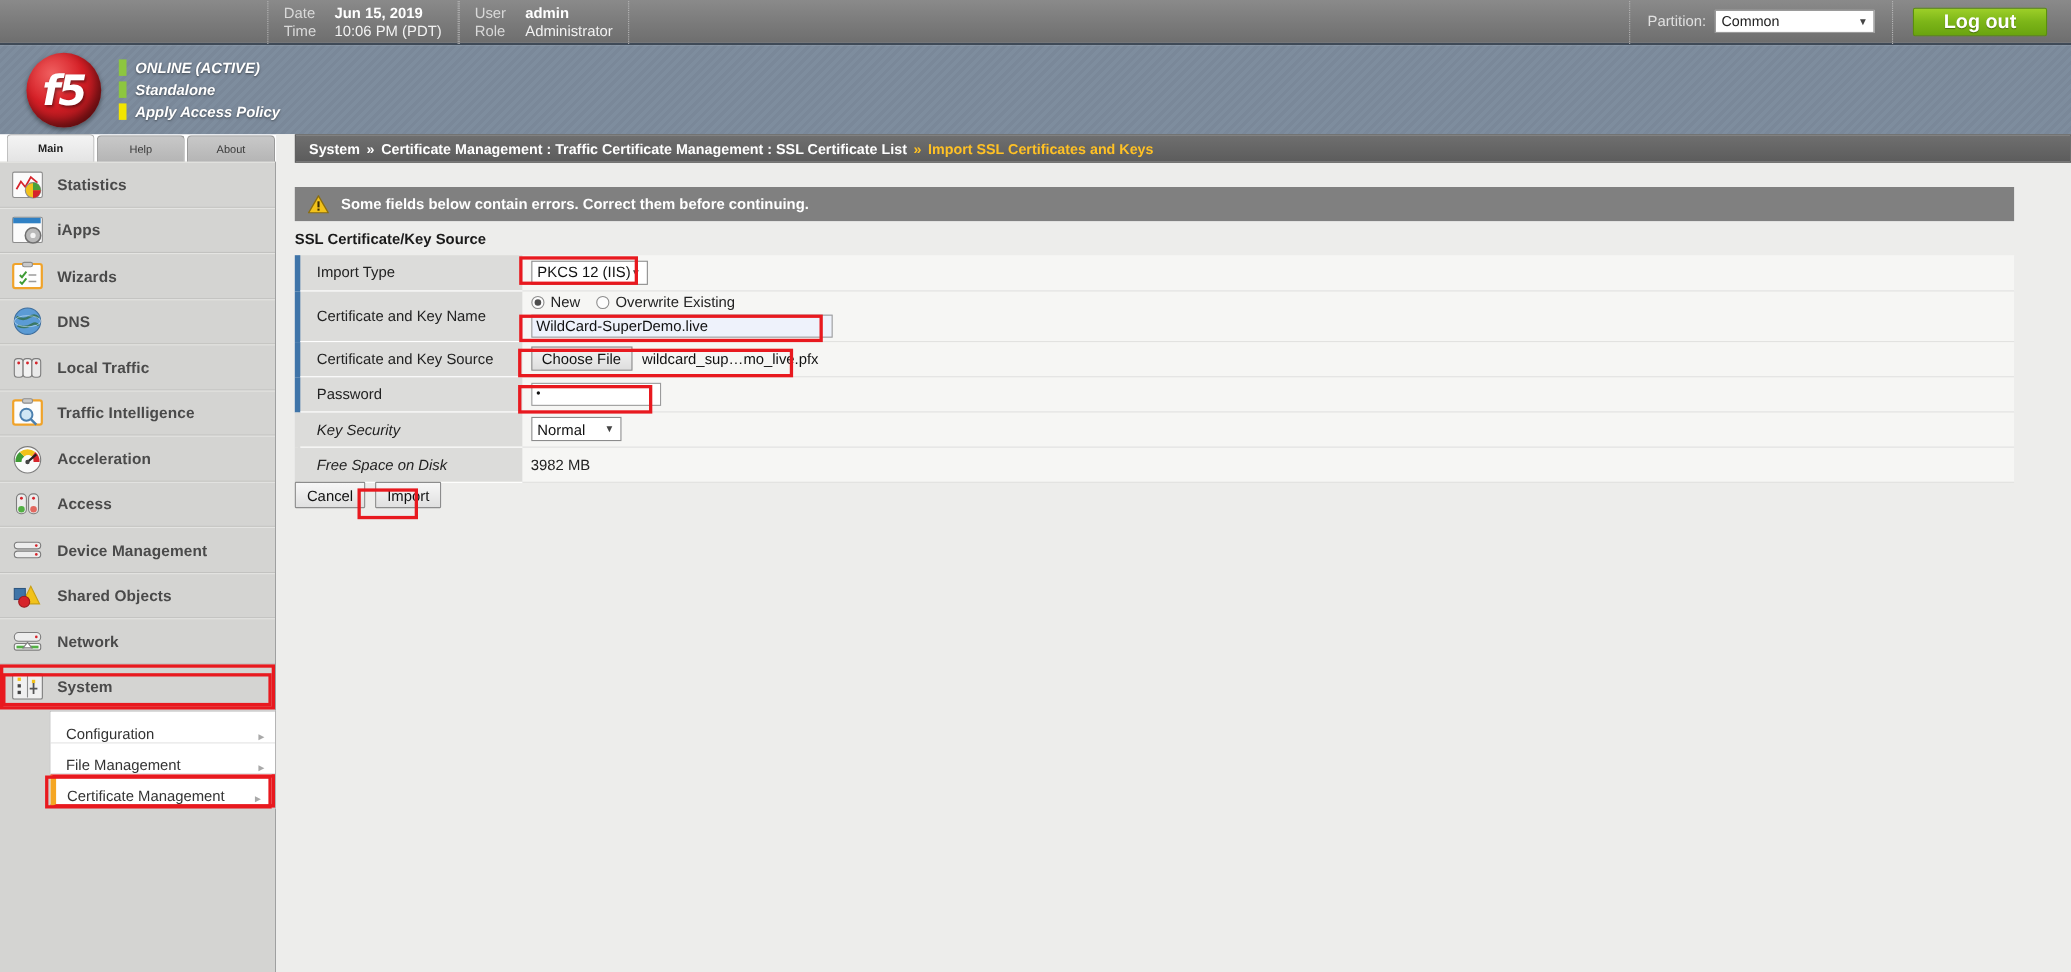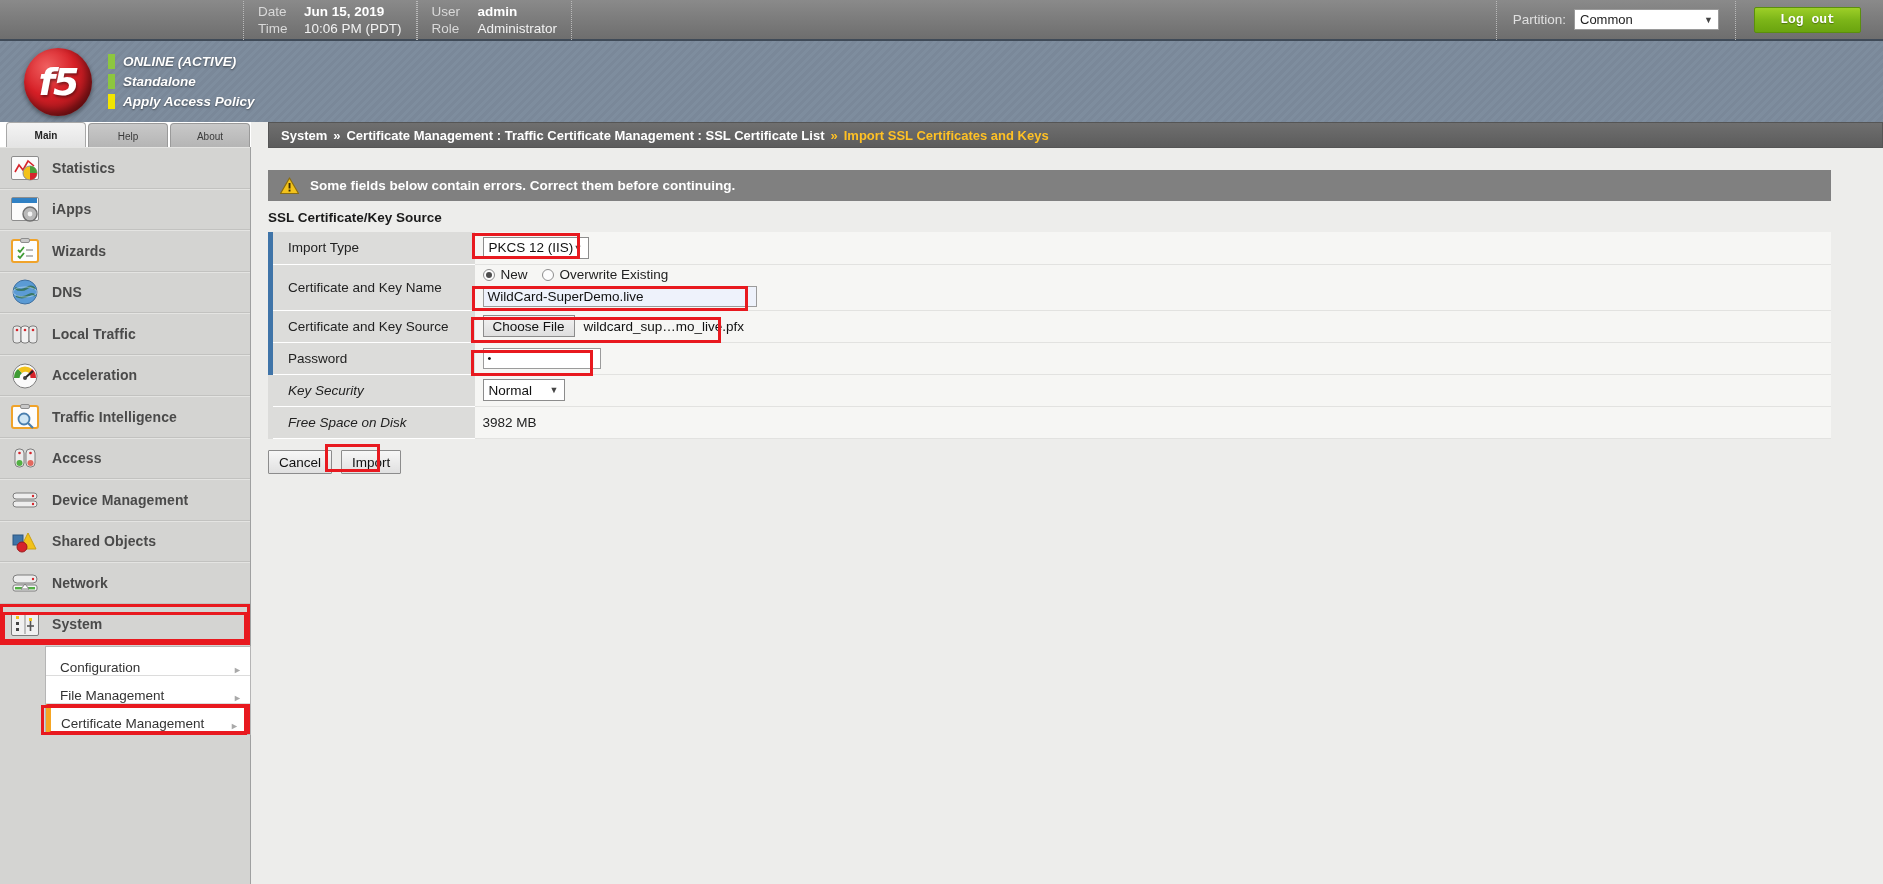--- a/index.html
+++ b/index.html
@@ -41,29 +41,28 @@
   .partition-label { color: #e0e0e0; font-size: 13.5px; margin-right: 8px; }
   .partition-select {
     width: 145px; height: 21px; background: #ffffff;
     border: 1px solid #9a9a9a;
     display: flex; align-items: center; justify-content: space-between;
     padding: 0 5px; font-size: 13px; color: #222;
   }
   .sel-arrow { font-size: 9px; color: #444; }
   .logout-wrap { padding: 0 22px 0 18px; }
   .logout-btn {
-    width: 107px; height: 26px;
+    width: 122px; height: 26px;
     background: linear-gradient(to bottom, #9dcf28 0%, #7cb518 50%, #6aa40f 100%);
     border: 1px solid #5b8f0c;
     border-radius: 2px;
-    color: #ffffff; font-size: 13px; font-weight: bold;
+    color: #ffffff; font-size: 18px; font-weight: bold;
     display: flex; align-items: center; justify-content: center;
     text-shadow: 0 1px 1px rgba(0,0,0,.35);
     cursor: pointer;
-    font-family: Liberation Mono, monospace;
   }
 
   
   .logostrip {
     position: absolute; top: 41px; left: 0;
     width: 1883px; height: 81px;
     background: repeating-linear-gradient(135deg, #7e8d9e 0px, #7e8d9e 3px, #7a8899 3px, #7a8899 6px);
     display: flex; align-items: center;
   }
   .f5logo {
@@ -230,21 +229,21 @@
   .filebox { display: flex; align-items: center; }
   .choose-btn {
     height: 22px; padding: 0 9px;
     background: linear-gradient(to bottom, #f3f3f3, #dedede);
     border: 1px solid #8c8c8c;
     font-size: 13.5px; color: #111;
     display: flex; align-items: center; cursor: pointer;
   }
   .fname { font-size: 13.5px; color: #111; margin-left: 9px; }
 
-  .btnrow { position: absolute; top: 328px; left: 17px; display: flex; gap: 9px; align-items: center; }
+  .btnrow { position: absolute; top: 316px; left: 17px; display: flex; gap: 9px; align-items: center; }
   .btn {
     height: 24px; padding: 0 10px; min-width: 56px;
     background: linear-gradient(to bottom, #f7f7f7, #e0e0e0);
     border: 1px solid #8c8c8c; border-radius: 1px;
     font-size: 13.5px; color: #111;
     display: flex; align-items: center; justify-content: center; cursor: pointer;
   }
 
   
   .anno { position: absolute; border: 3px solid #e8191f; pointer-events: none; }
@@ -382,42 +381,42 @@
         <circle cx="7" cy="10" r="1.3" fill="#d6242b"></circle>
         <circle cx="15" cy="10" r="1.3" fill="#d6242b"></circle>
         <circle cx="23" cy="10" r="1.3" fill="#d6242b"></circle>
       </svg>
     </span>
     <span class="nav-label">Local Traffic</span>
   </div>
 
   <div class="nav-item">
     <span class="nav-icon">
+      <span class="ic-box" style="background:#fdfdfd;border:2px solid #f0a32a;border-radius:3px;"></span>
+      <span style="position:absolute;left:10px;top:1px;width:10px;height:5px;background:#c9c9c9;border:1px solid #8d8d8d;border-radius:2px;"></span>
+      <svg width="30" height="28" style="position:absolute;left:0;top:0">
+        <circle cx="14" cy="16" r="5.5" fill="#cfe6f5" stroke="#4b7fae" stroke-width="1.8"></circle>
+        <line x1="18" y1="20" x2="23" y2="25" stroke="#4b7fae" stroke-width="2.2"></line>
+      </svg>
+    </span>
+    <span class="nav-label">Traffic Intelligence</span>
+  </div>
+
+  <div class="nav-item">
+    <span class="nav-icon">
       <svg width="30" height="28" style="position:absolute;left:0;top:0">
         <circle cx="15" cy="15" r="12" fill="#fafafa" stroke="#7d7d7d"></circle>
         <path d="M4 17 A11 11 0 0 1 8 8 L12 12 A6 6 0 0 0 9.5 17 Z" fill="#3f9b35"></path>
         <path d="M8 8 A11 11 0 0 1 22 8 L19 12 A6 6 0 0 0 12 12 Z" fill="#f2c21a"></path>
         <path d="M22 8 A11 11 0 0 1 26 17 L20.5 17 A6 6 0 0 0 19 12 Z" fill="#d6242b"></path>
         <line x1="15" y1="17" x2="23" y2="10" stroke="#222" stroke-width="2.1"></line>
         <circle cx="15" cy="17" r="2" fill="#444"></circle>
       </svg>
     </span>
     <span class="nav-label">Acceleration</span>
-  </div>
-
-  <div class="nav-item">
-    <span class="nav-icon">
-      <span class="ic-box" style="background:#fdfdfd;border:2px solid #f0a32a;border-radius:3px;"></span>
-      <span style="position:absolute;left:10px;top:1px;width:10px;height:5px;background:#c9c9c9;border:1px solid #8d8d8d;border-radius:2px;"></span>
-      <svg width="30" height="28" style="position:absolute;left:0;top:0">
-        <circle cx="14" cy="16" r="5.5" fill="#cfe6f5" stroke="#4b7fae" stroke-width="1.8"></circle>
-        <line x1="18" y1="20" x2="23" y2="25" stroke="#4b7fae" stroke-width="2.2"></line>
-      </svg>
-    </span>
-    <span class="nav-label">Traffic Intelligence</span>
   </div>
 
   <div class="nav-item">
     <span class="nav-icon">
       <svg width="30" height="28" style="position:absolute;left:0;top:0">
         <rect x="5" y="5" width="9" height="18" rx="4" fill="#ececec" stroke="#7d7d7d"></rect>
         <rect x="16" y="5" width="9" height="18" rx="4" fill="#ececec" stroke="#7d7d7d"></rect>
         <circle cx="9.5" cy="9" r="1.3" fill="#d6242b"></circle>
         <circle cx="20.5" cy="9" r="1.3" fill="#d6242b"></circle>
         <circle cx="9.5" cy="19" r="3" fill="#52b043"></circle>

